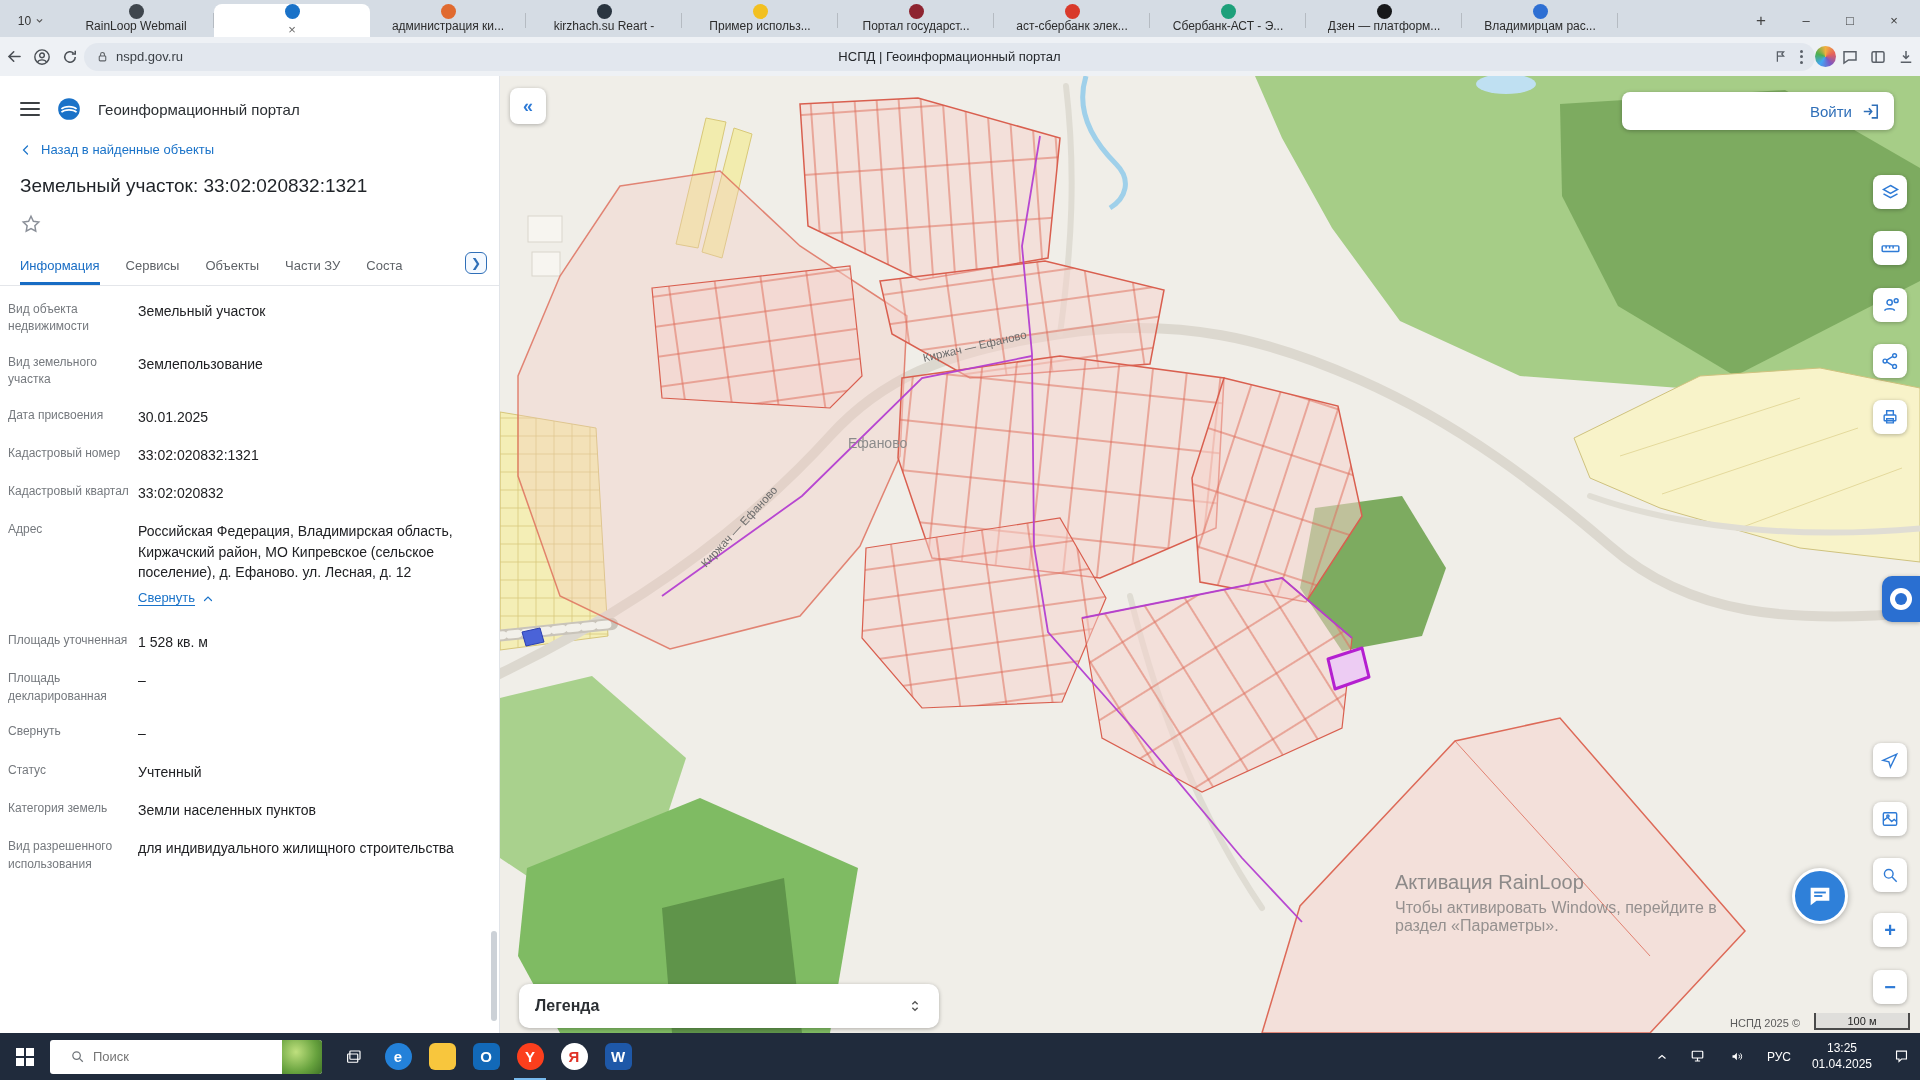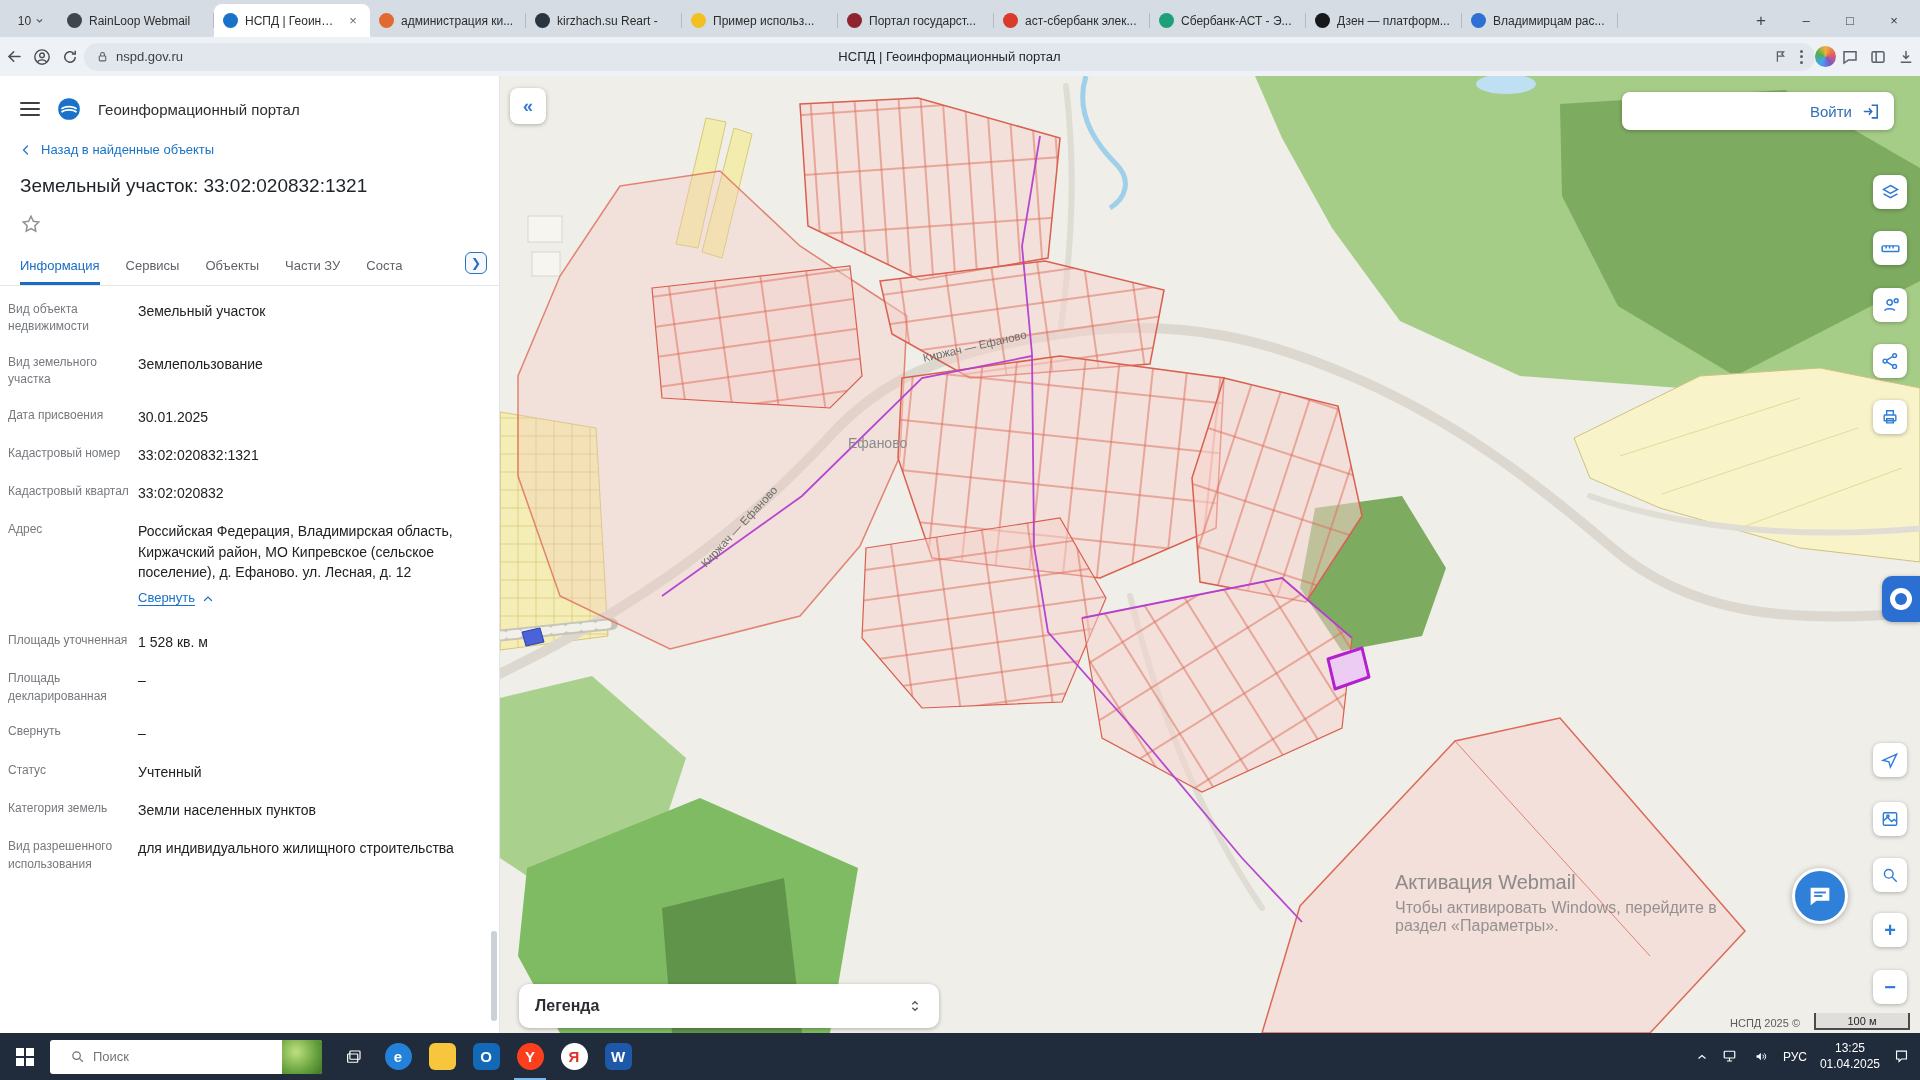--- a/index.html
+++ b/index.html
@@ -3,21 +3,21 @@
 <meta charset="utf-8">
 <style>
   * { margin:0; padding:0; box-sizing:border-box; font-family:"Liberation Sans", sans-serif; }
   html,body { width:1920px; height:1080px; overflow:hidden; background:#fff; }
   .screen { width:1920px; height:1080px; display:flex; flex-direction:column; }
 
   
   .tabbar { height:37px; background:#d5dce4; display:flex; align-items:stretch; padding:4px 4px 0 4px; }
   .tab-counter { width:54px; display:flex; align-items:center; justify-content:center; gap:4px; font-size:12px; color:#333; }
   .tabs { display:flex; flex:1; min-width:0; }
-  .tab { width:156px; min-width:0; display:flex; align-items:center; gap:7px; padding:0 9px; font-size:12px; color:#2c2c2c; position:relative; border-radius:8px 8px 0 0; }
+  .tab { width:156px; min-width:0; display:flex; align-items:center; padding:0 9px; font-size:12px; color:#2c2c2c; position:relative; border-radius:8px 8px 0 0;flex-direction:column; }
   .tab:not(.active)::after { content:""; position:absolute; right:0; top:9px; bottom:9px; width:1px; background:rgba(0,0,0,.15); }
   .tab.active { background:#fff; }
   .fav { width:15px; height:15px; border-radius:50%; flex:none; }
   .tab-label { white-space:nowrap; overflow:hidden; text-overflow:ellipsis; flex:1; }
   .tab-close { display:none; width:16px; height:16px; align-items:center; justify-content:center; color:#6a6a6a; font-size:13px; flex:none; border-radius:50%; }
   .tab.active .tab-close { display:flex; }
   .newtab { width:34px; display:flex; align-items:center; justify-content:center; color:#444; font-size:17px; }
   .win-controls { display:flex; margin-left:6px; }
   .win-btn { width:44px; display:flex; align-items:center; justify-content:center; color:#3c3c3c; font-size:13px; }
 
@@ -78,21 +78,21 @@
   .start { width:50px; height:100%; display:flex; align-items:center; justify-content:center; cursor:pointer; }
   .winlogo { display:grid; grid-template-columns:8px 8px; grid-template-rows:8px 8px; gap:2px; }
   .winlogo span { background:#fff; }
   .search { width:272px; height:34px; background:#fff; border-radius:3px; display:flex; align-items:center; padding-left:20px; gap:8px; overflow:hidden; margin-right:10px; }
   .search input { border:none; outline:none; flex:1; font-size:13px; color:#333; min-width:0; background:transparent; }
   .frog { width:40px; height:34px; background:radial-gradient(circle at 35% 35%, #bfe07e, #67a23e 60%, #3f7327); flex:none; }
   .tv-btn, .app { width:44px; height:100%; display:flex; align-items:center; justify-content:center; position:relative; cursor:pointer; }
   .app-ic { width:27px; height:27px; display:flex; align-items:center; justify-content:center; font-weight:bold; font-size:15px; border-radius:6px; }
   .app-ic.round { border-radius:50%; }
   .app.active::after { content:""; position:absolute; bottom:0; left:6px; right:6px; height:2px; background:#76b9ed; }
-  .tray { margin-left:auto; display:flex; align-items:center; gap:13px; padding-right:10px; font-size:12px; }
+  .tray { margin-left:auto; display:flex; align-items:center; gap:21px; padding-right:10px; font-size:12px; }
   .clock { text-align:center; line-height:1.3; font-size:12px; white-space:nowrap; }
 </style>
 </head>
 <body>
 
 <div class="screen">
 
   <div class="tabbar">
     <div class="tab-counter">
       <span>10</span>
@@ -504,21 +504,21 @@
           </svg>
       </div>
 
       <div class="m-btn legend">
         <span style="color:#2b2f33">Легенда</span>
         <svg width="16" height="16" viewBox="0 0 24 24" fill="none" stroke="#555" stroke-width="2">
             <path d="M8 9.5l4-4 4 4M8 14.5l4 4 4-4"></path>
           </svg>
       </div>
 
-      <div class="act1">Активация Webmail</div>
+      <div class="act1">Активация RainLoop</div>
       <div class="act2">Чтобы активировать Windows, перейдите в раздел «Параметры».</div>
 
       <div class="attrib">НСПД 2025 ©</div>
       <div class="scalebox">
           <span>100 м</span>
         </div>
     </div>
   </div>
 
   <div class="taskbar">

